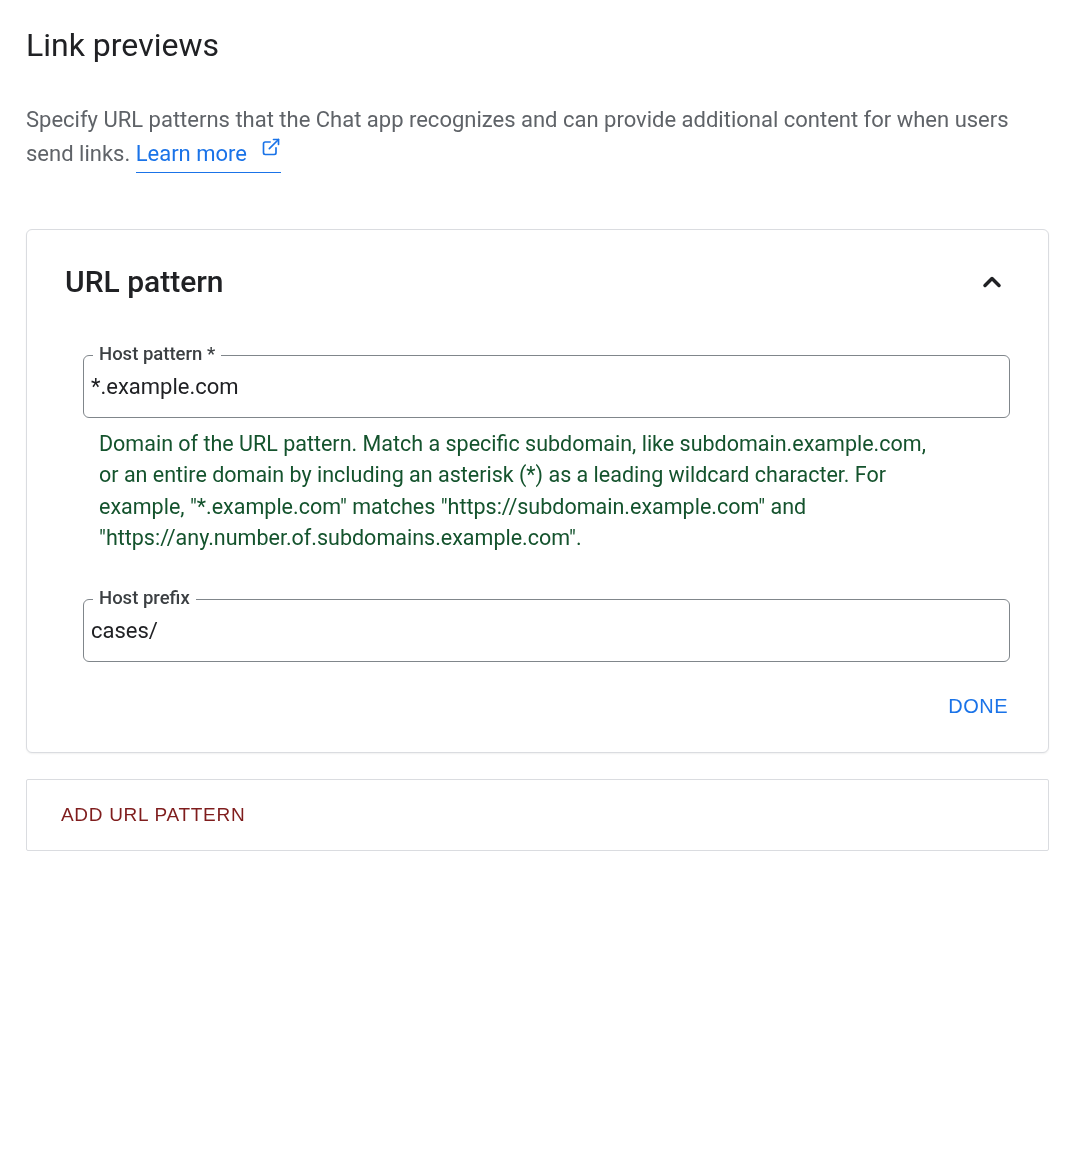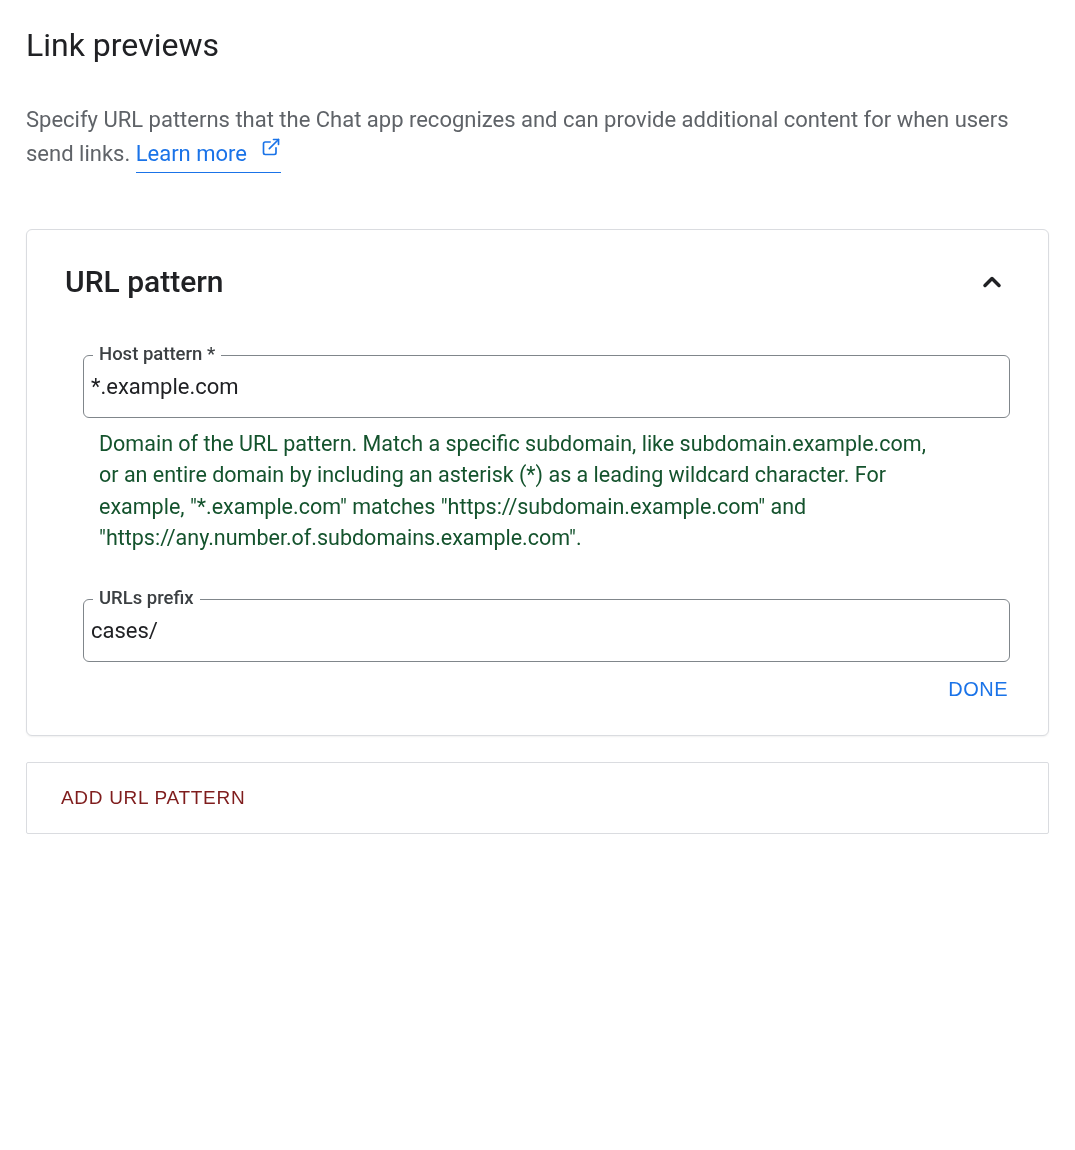--- a/index.html
+++ b/index.html
@@ -116,20 +116,21 @@
     }
     .done-button {
       background: none;
       border: none;
       color: #1a73e8;
       font-size: 20px;
       font-weight: 500;
       letter-spacing: 0.5px;
       cursor: pointer;
       padding: 6px 2px;
+      margin-top: 17px;
     }
     .add-button-row {
       border: 1px solid #dadce0;
       border-radius: 2px;
       padding: 24px 34px;
     }
     .add-button {
       background: none;
       border: none;
       color: #7f1d1d;
@@ -165,21 +166,21 @@
     </button>
   </div>
 
   <div class="field-wrapper">
     <label class="field-label">Host pattern *</label>
     <input type="text" class="field-input" value="*.example.com" style="">
   </div>
   <p class="field-help">Domain of the URL pattern. Match a specific subdomain, like subdomain.example.com, or an entire domain by including an asterisk (*) as a leading wildcard character. For example, "*.example.com" matches "https://subdomain.example.com" and "https://any.number.of.subdomains.example.com".</p>
 
   <div class="field-wrapper">
-    <label class="field-label">URLs prefix</label>
+    <label class="field-label">Host prefix</label>
     <input type="text" class="field-input" value="cases/" style="">
   </div>
 
   <div class="card-actions">
     <button class="done-button">DONE</button>
   </div>
 </div>
 
 <div class="add-button-row">
   <button class="add-button">ADD URL PATTERN</button>

